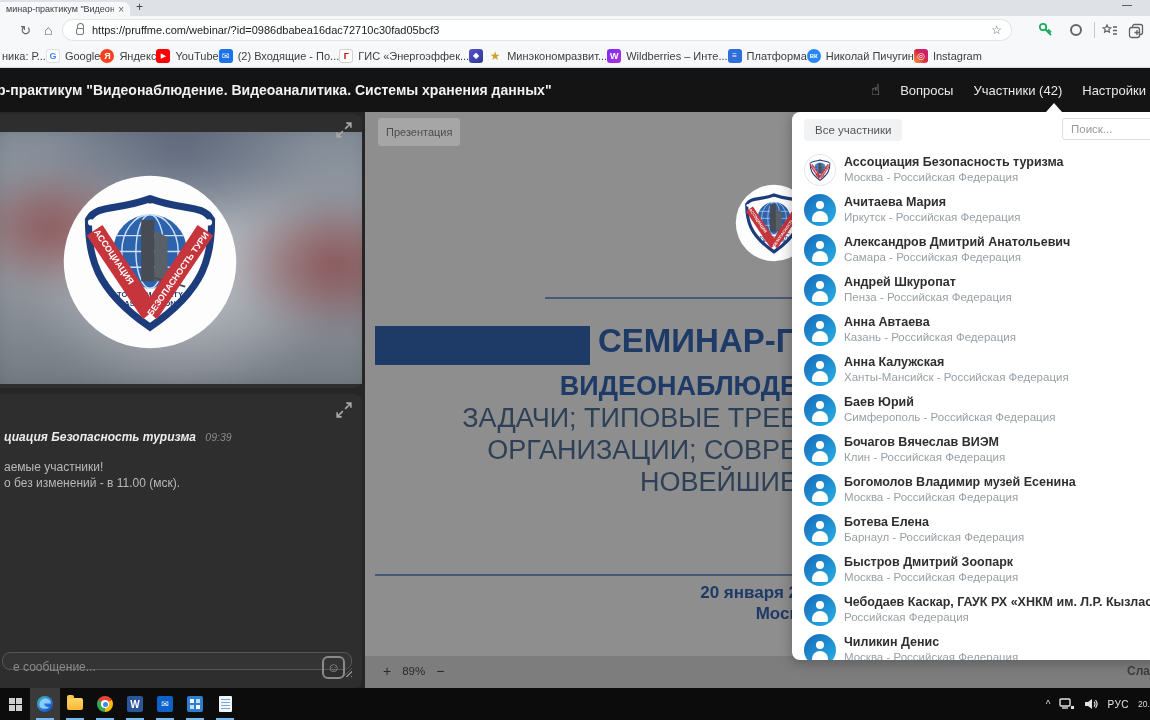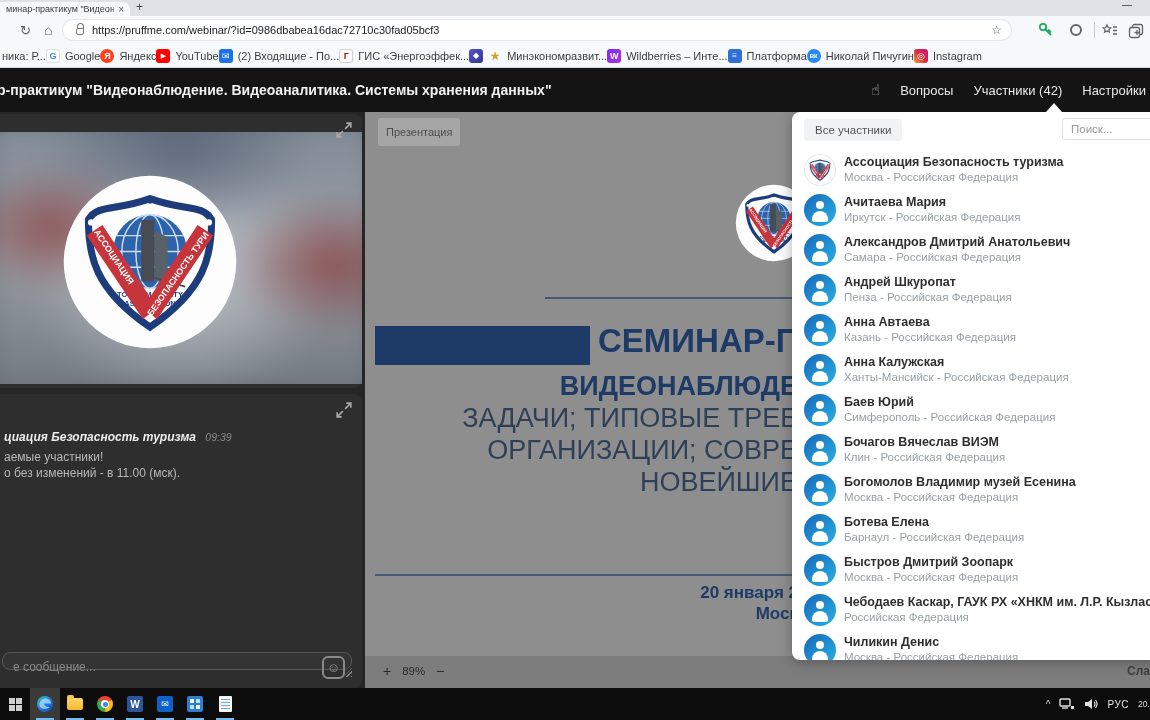--- a/index.html
+++ b/index.html
@@ -62,21 +62,21 @@
       radial-gradient(180px 120px at 50% 12%, rgba(90,100,120,.9), transparent 75%),
       radial-gradient(200px 160px at 50% 55%, rgba(195,199,205,.95), transparent 80%),
       linear-gradient(180deg,#7e8894 0%,#9aa0a8 45%,#6f757d 100%);
     filter:blur(14px);}
   .video-logo{position:absolute;left:62px;top:42px;width:176px;height:176px;}
   .chat-panel{position:absolute;left:0;top:394px;width:362px;height:294px;background:#2e2e2e;border-radius:0 8px 8px 0;}
   .chat-msg{position:absolute;left:4px;top:36px;width:350px;}
   .chat-head{font-size:12px;font-style:italic;}
   .chat-sender{font-weight:bold;color:#ececec;}
   .chat-time{color:#8a8a8a;font-size:10.5px;margin-left:6px;}
-  .chat-body{margin-top:5px;font-size:12px;color:#b8b8b8;line-height:16px;}
+  .chat-body{margin-top:15px;font-size:12px;color:#b8b8b8;line-height:16px;}
   .chat-inputwrap{position:absolute;left:2px;top:258px;width:350px;height:18px;border:1px solid #565656;border-radius:8px;background:#343434;}
   .chat-input{position:absolute;left:8px;top:4px;width:270px;height:20px;background:transparent;border:none;outline:none;font-size:12px;color:#ccc;}
   .chat-input::placeholder{color:#8a8a8a;}
   .emoji-btn{position:absolute;right:6px;top:3px;width:23px;height:23px;border:2px solid #8a8a8a;border-radius:6px;color:#9a9a9a;font-size:13px;display:flex;align-items:center;justify-content:center;cursor:pointer;}
   .chat-resize{position:absolute;right:-1px;bottom:-8px;width:9px;height:9px;clip-path:polygon(100% 0,100% 100%,0 100%);background:repeating-linear-gradient(135deg,transparent 0 2px,#8a8a8a 2px 3.2px);}
 
   
   .presentation{position:absolute;left:365px;top:112px;width:785px;height:576px;background:#8e8e8e;z-index:1;}
   .pres-tab{position:absolute;left:13px;top:6px;padding:8px 8px;background:#a6a6a6;border-radius:3px;font-size:11px;color:#4d4d4d;cursor:pointer;}
   .slide-logo{position:absolute;left:370px;top:64px;width:78px;height:94px;}

